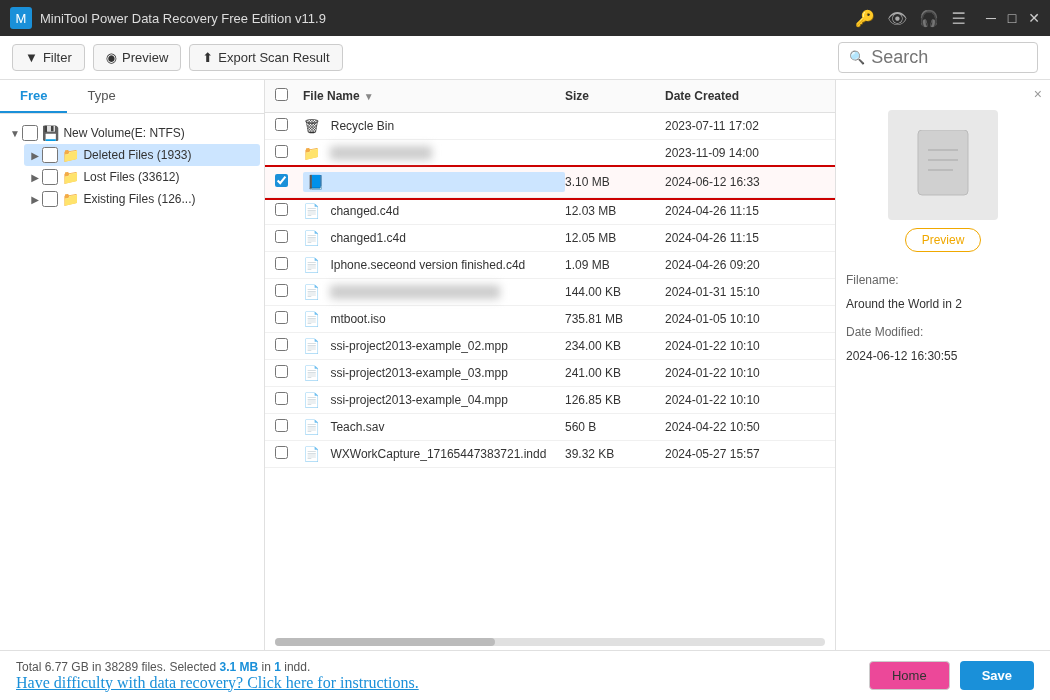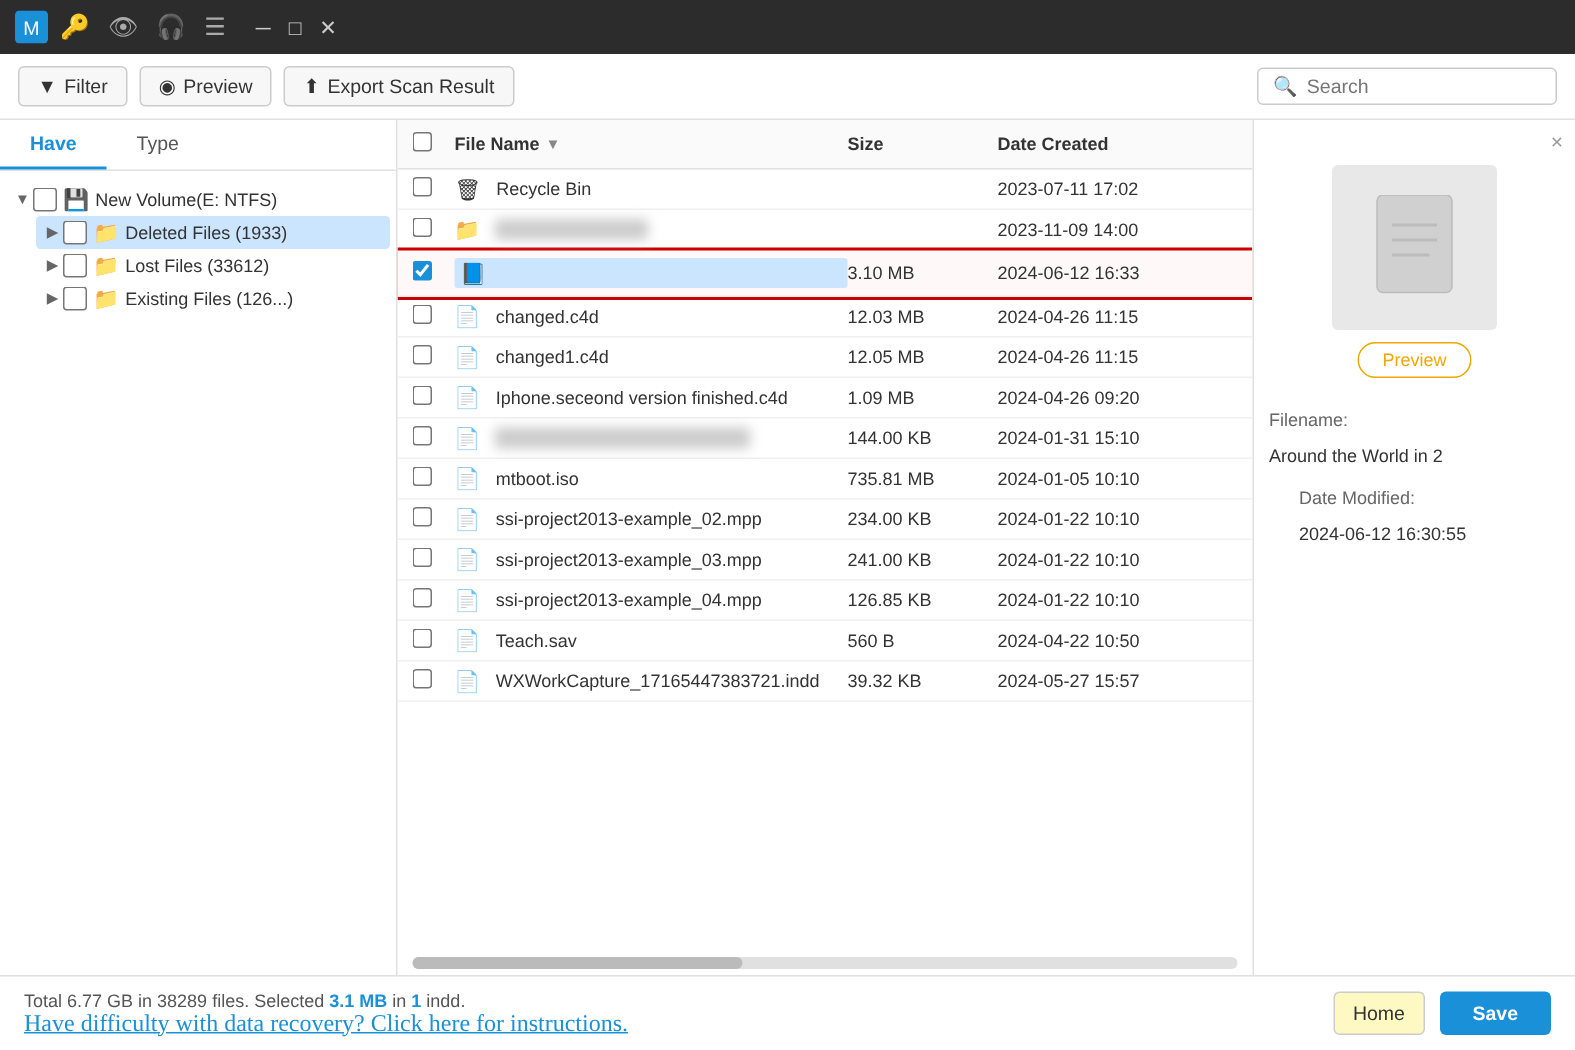--- a/index.html
+++ b/index.html
@@ -42,21 +42,21 @@
     .toolbar-spacer { flex: 1; }
     .search-box {
       display: flex; align-items: center;
       border: 1px solid #ccc;
       border-radius: 4px;
       padding: 4px 10px;
       background: #fff;
       width: 200px;
     }
     .search-box input {
-      border: none; outline: none; font-size: 13px; width: 160px; color: #3b82f6;
+      border: none; outline: none; font-size: 18px; width: 160px; color: #3b82f6;
     }
 
     
     .main {
       display: flex;
       height: calc(700px - 36px - 44px - 50px);
       background: #fff;
     }
 
     
@@ -184,24 +184,24 @@
       display: flex;
       align-items: center;
       padding: 0 16px;
       justify-content: space-between;
     }
     .status-left { font-size: 12px; color: #555; }
     .status-left strong { color: #1a90d9; }
     .status-link { font-size: 16px; color: #1a90d9; cursor: pointer; text-decoration: underline; font-family: Liberation Serif, serif; }
     .status-btns { display: flex; gap: 10px; }
     .btn-home {
-      padding: 6px 12px;
+      padding: 6px 22px;
       border: 1px solid #ccc;
       border-radius: 4px;
-      background: #fef9c3;
+      background: #ec4899;
       color: #333;
       font-size: 13px;
       cursor: pointer;
     }
     .btn-save {
       padding: 6px 22px;
       border: none;
       border-radius: 4px;
       background: #1a90d9;
       color: #fff;
@@ -220,20 +220,21 @@
 </head>
 <body>
 
 <div class="titlebar">
   <div class="titlebar-logo">
     <svg width="22" height="22" viewBox="0 0 22 22">
       <rect width="22" height="22" rx="3" fill="#1a90d9"></rect>
       <text x="11" y="16" text-anchor="middle" font-size="13" fill="#fff">M</text>
     </svg>
   </div>
+  <span class="titlebar-title">MiniTool Power Data Recovery Free Edition v11.9</span>
   <div class="titlebar-icons">
     <span style="color:#f0b429;font-size:16px;cursor:pointer;">🔑</span>
     <span style="color:#aaa;font-size:16px;cursor:pointer;">👁</span>
     <span style="color:#aaa;font-size:16px;cursor:pointer;">🎧</span>
     <span style="color:#aaa;font-size:16px;cursor:pointer;">☰</span>
     <span style="color:#ccc;font-size:14px;cursor:pointer;margin-left:8px;">─</span>
     <span style="color:#ccc;font-size:14px;cursor:pointer;">□</span>
     <span style="color:#ccc;font-size:14px;cursor:pointer;">✕</span>
   </div>
 </div>
@@ -255,21 +256,21 @@
   <div class="search-box">
     <span style="color:#aaa;margin-right:6px;">🔍</span>
     <input type="text" placeholder="Search" style="">
   </div>
 </div>
 
 <div class="main">
 
   <div class="left-panel">
     <div class="tabs">
-      <div class="tab active">Have</div>
+      <div class="tab active">Free</div>
       <div class="tab">Type</div>
     </div>
     <div class="tree">
 
       <div class="tree-item">
         <span class="tree-arrow">▼</span>
         <input type="checkbox" class="tree-check" style="">
         <span class="tree-icon">💾</span>
         <span class="tree-label">New Volume(E: NTFS)</span>
       </div>
@@ -462,21 +463,21 @@
         <line x1="15" y1="30" x2="45" y2="30" stroke="#bbb" stroke-width="2"></line>
         <line x1="15" y1="40" x2="40" y2="40" stroke="#bbb" stroke-width="2"></line>
       </svg>
     </div>
     <button class="preview-btn">Preview</button>
     <div class="preview-info">
       <div>
         <span class="label">Filename:</span><br>
         <span class="value">Around the World in 2</span>
       </div>
-      <div style="margin-top:4px;margin-left:20px;">
+      <div style="margin-top:4px;">
         <span class="label">Date Modified:</span><br>
         <span class="value">2024-06-12 16:30:55</span>
       </div>
     </div>
   </div>
 
 </div>
 
 <div class="statusbar">
   <div>

